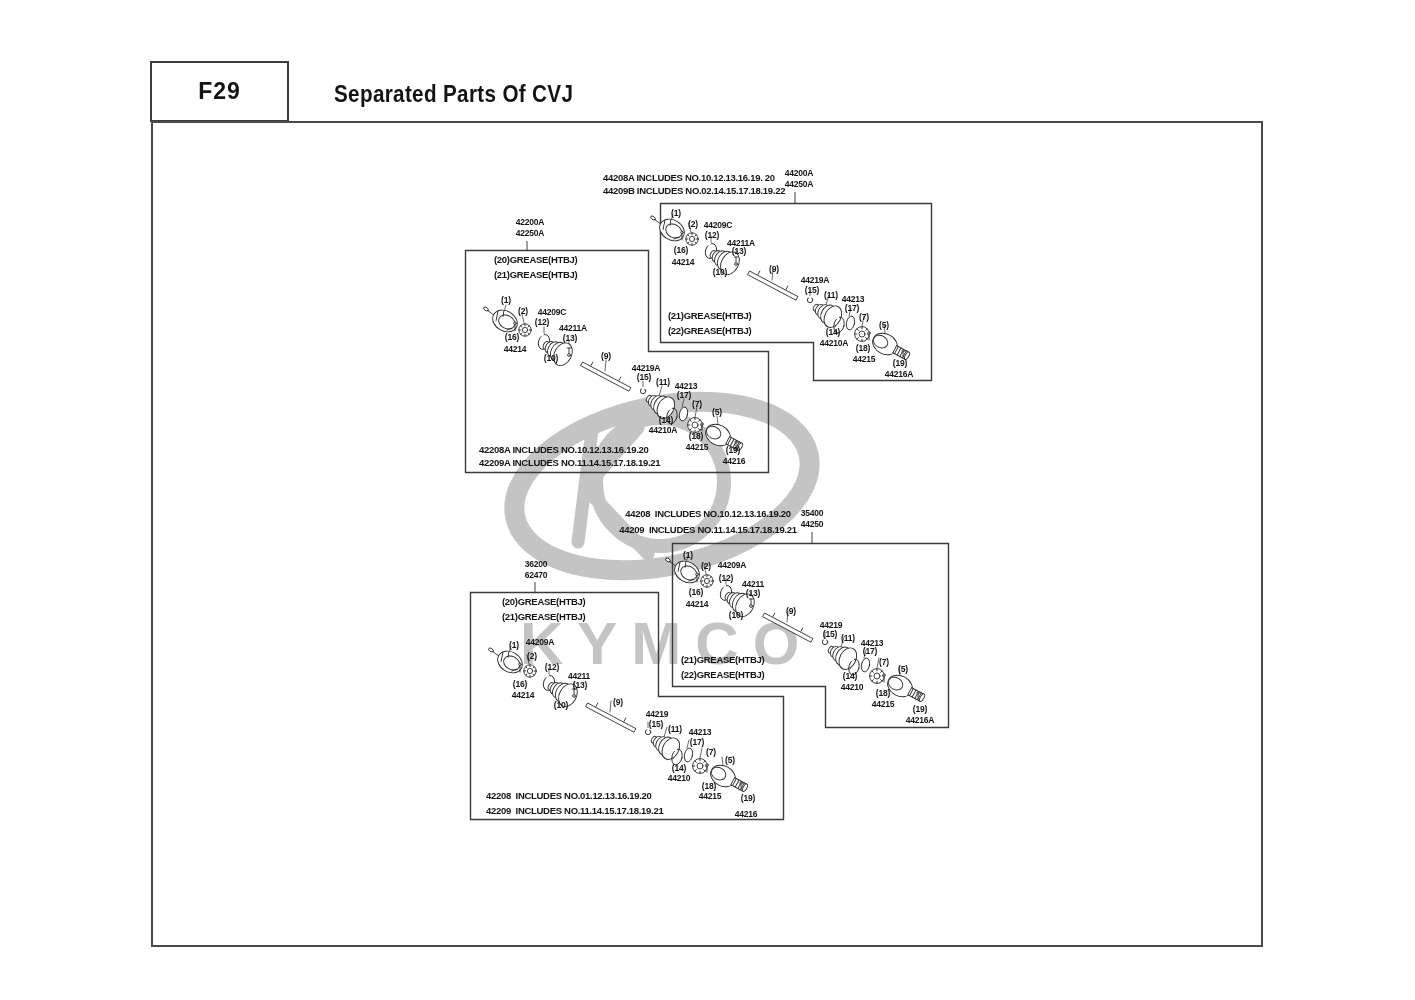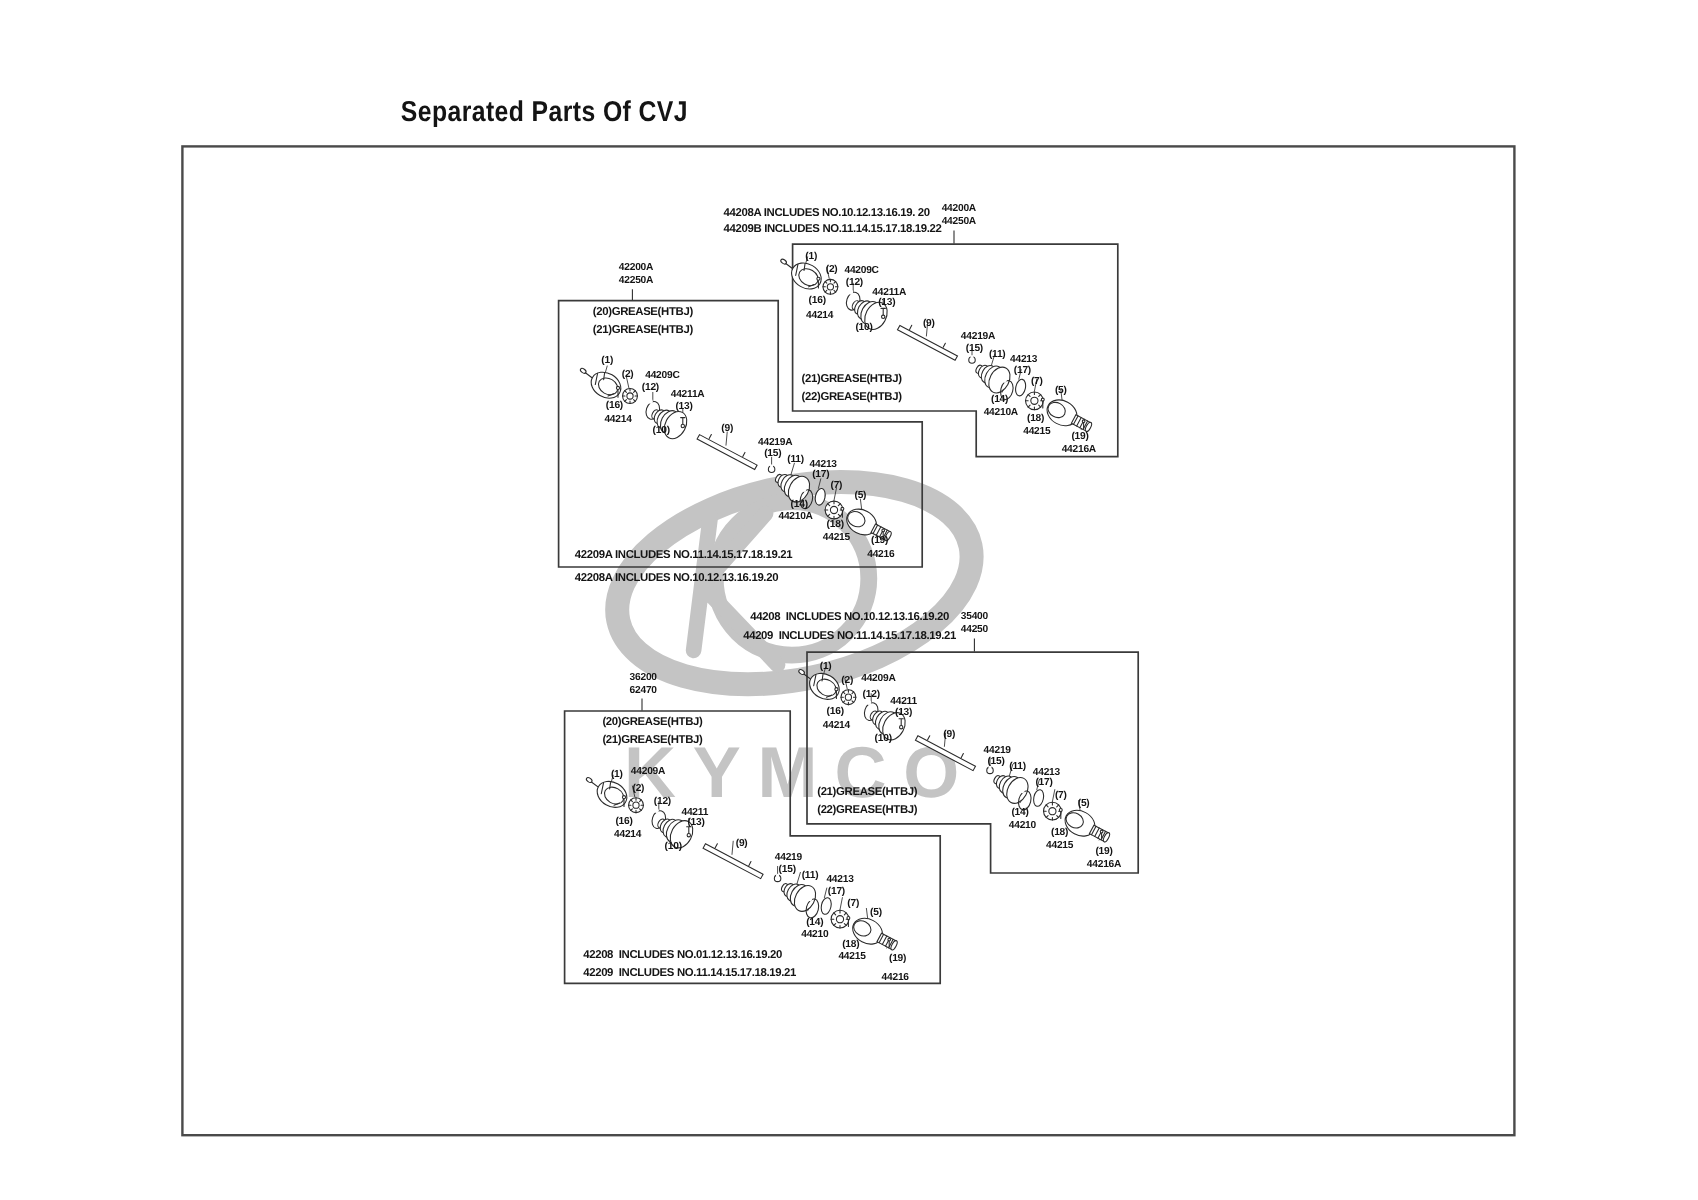--- a/index.html
+++ b/index.html
@@ -19,20 +19,23 @@
   .lbl-left{transform:translateY(-50%);}
   .part-label,.diagram-ref-label{font-size:8.5px;letter-spacing:-0.2px;}
   .grease-note,.includes-note{font-size:9.5px;letter-spacing:-0.3px;}
   .footer{position:absolute;left:0;top:1012px;width:1415px;text-align:center;
         font-size:18px;font-weight:bold;}
 </style>
 </head>
 <body>
 
 <div class="page">
+  <div class="code-box">
+    <span>F29</span>
+  </div>
   <div class="page-title">Separated Parts Of CVJ</div>
   <div class="main-frame"></div>
   <svg class="art" id="artsvg" viewBox="0 0 1415 1000" xmlns="http://www.w3.org/2000/svg">
       <g fill="none">
         <ellipse cx="662" cy="486" rx="150" ry="80" stroke="#c4c4c4" stroke-width="20" transform="rotate(-12 662 486)"></ellipse>
         <circle cx="660" cy="482" r="64" stroke="#c4c4c4" stroke-width="14"></circle>
         <path d="M592,430 L578,542 M585,488 L638,428 M585,488 L648,554" stroke="#c4c4c4" stroke-width="13" stroke-linecap="round"></path>
         <text x="520" y="664" font-family="Liberation Sans, sans-serif" font-size="60" font-weight="bold" letter-spacing="14" fill="#c4c4c4" stroke="none">KYMCO</text>
       </g>
       <g>
@@ -266,21 +269,21 @@
           <path d="M231,122 l0,5"></path>
           <circle cx="231" cy="121" r="1.1" fill="#fff"></circle>
         </g>
       </g>
     </svg>
   <div class="labels" id="labels">
       <span class="diagram-ref-label lbl-center" style="left: 530px; top: 222px;">42200A</span>
       <span class="diagram-ref-label lbl-center" style="left: 530px; top: 233px;">42250A</span>
       <span class="grease-note lbl-left" style="left: 494px; top: 260px;">(20)GREASE(HTBJ)</span>
       <span class="grease-note lbl-left" style="left: 494px; top: 274.5px;">(21)GREASE(HTBJ)</span>
-      <span class="includes-note lbl-left" style="left: 479px; top: 450px; margin-top: 32px;">42208A INCLUDES NO.10.12.13.16.19.20</span>
+      <span class="includes-note lbl-left" style="left: 479px; top: 450px;">42208A INCLUDES NO.10.12.13.16.19.20</span>
       <span class="includes-note lbl-left" style="left: 479px; top: 463px;">42209A INCLUDES NO.11.14.15.17.18.19.21</span>
       <span class="part-label lbl-center" style="left: 506px; top: 300px;">(1)</span>
       <span class="part-label lbl-center" style="left: 523px; top: 311px;">(2)</span>
       <span class="part-label lbl-center" style="left: 552px; top: 312px;">44209C</span>
       <span class="part-label lbl-center" style="left: 542px; top: 322px;">(12)</span>
       <span class="part-label lbl-center" style="left: 573px; top: 328px;">44211A</span>
       <span class="part-label lbl-center" style="left: 570px; top: 338px;">(13)</span>
       <span class="part-label lbl-center" style="left: 512px; top: 337px;">(16)</span>
       <span class="part-label lbl-center" style="left: 515px; top: 349px;">44214</span>
       <span class="part-label lbl-center" style="left: 551px; top: 358px;">(10)</span>
@@ -296,21 +299,21 @@
       <span class="part-label lbl-center" style="left: 717px; top: 412px;">(5)</span>
       <span class="part-label lbl-center" style="left: 696px; top: 436px;">(18)</span>
       <span class="part-label lbl-center" style="left: 697px; top: 447px;">44215</span>
       <span class="part-label lbl-center" style="left: 733px; top: 450px;">(19)</span>
       <span class="part-label lbl-center" style="left: 734px; top: 461px;">44216</span>
       <span class="diagram-ref-label lbl-center" style="left: 799px; top: 173px;">44200A</span>
       <span class="diagram-ref-label lbl-center" style="left: 799px; top: 184px;">44250A</span>
       <span class="grease-note lbl-left" style="left: 668px; top: 316px;">(21)GREASE(HTBJ)</span>
       <span class="grease-note lbl-left" style="left: 668px; top: 330.5px;">(22)GREASE(HTBJ)</span>
       <span class="includes-note lbl-left" style="left: 603px; top: 178px;">44208A INCLUDES NO.10.12.13.16.19. 20</span>
-      <span class="includes-note lbl-left" style="left: 603px; top: 191px;">44209B INCLUDES NO.11.14.15.17.18.19.22</span>
+      <span class="includes-note lbl-left" style="left: 603px; top: 191px;">44209B INCLUDES NO.02.14.15.17.18.19.22</span>
       <span class="part-label lbl-center" style="left: 676px; top: 213px;">(1)</span>
       <span class="part-label lbl-center" style="left: 693px; top: 224px;">(2)</span>
       <span class="part-label lbl-center" style="left: 718px; top: 225px;">44209C</span>
       <span class="part-label lbl-center" style="left: 712px; top: 235px;">(12)</span>
       <span class="part-label lbl-center" style="left: 741px; top: 243px;">44211A</span>
       <span class="part-label lbl-center" style="left: 739px; top: 251px;">(13)</span>
       <span class="part-label lbl-center" style="left: 681px; top: 250px;">(16)</span>
       <span class="part-label lbl-center" style="left: 683px; top: 262px;">44214</span>
       <span class="part-label lbl-center" style="left: 720px; top: 272px;">(10)</span>
       <span class="part-label lbl-center" style="left: 774px; top: 269px;">(9)</span>

